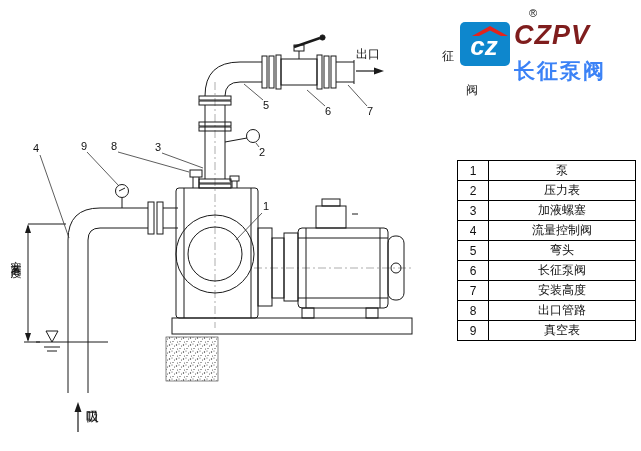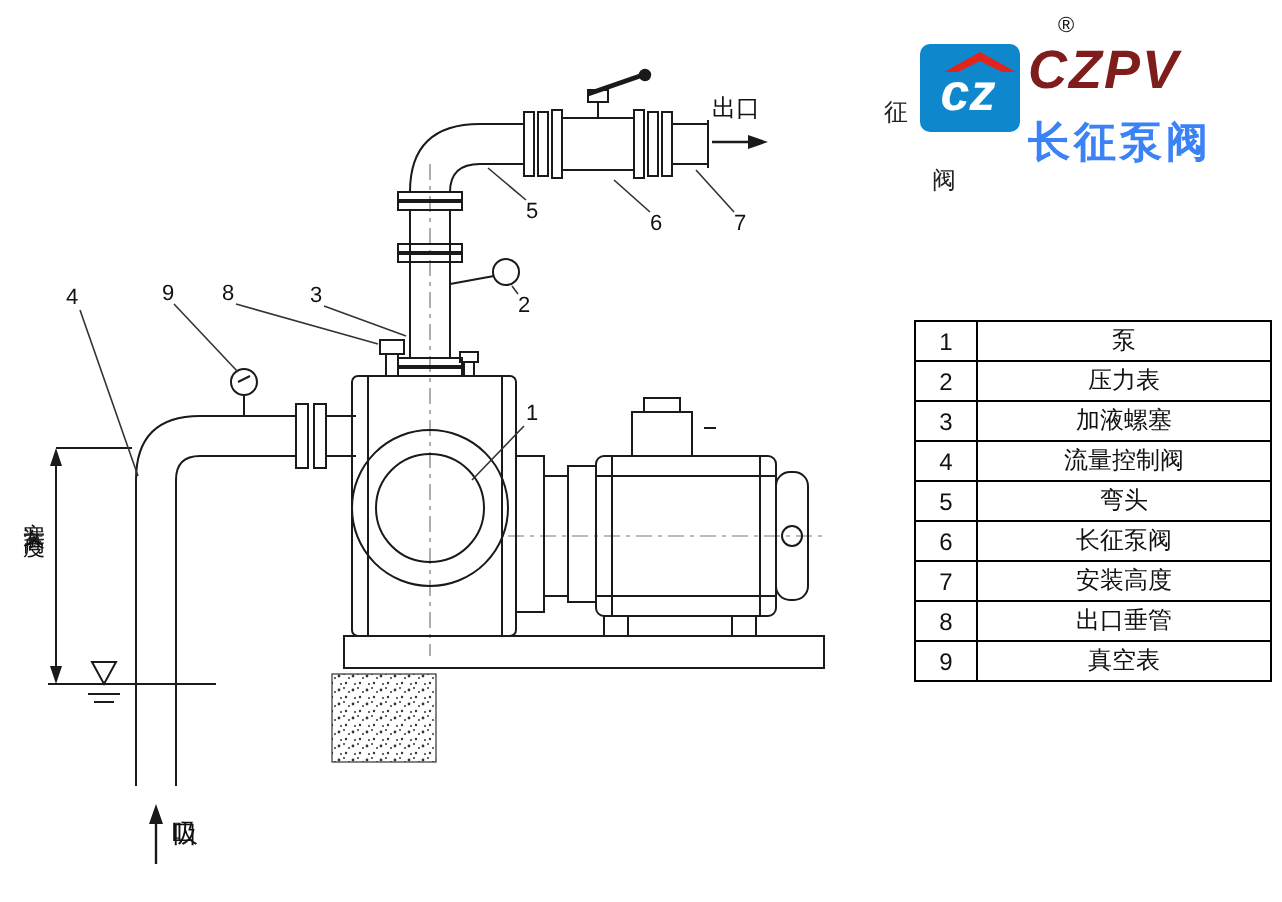--- a/index.html
+++ b/index.html
@@ -249,21 +249,21 @@
       <tr>
         <td class="no">6</td>
         <td class="name">长征泵阀</td>
       </tr>
       <tr>
         <td class="no">7</td>
         <td class="name">安装高度</td>
       </tr>
       <tr>
         <td class="no">8</td>
-        <td class="name">出口垂管</td>
+        <td class="name">出口管路</td>
       </tr>
       <tr>
         <td class="no">9</td>
         <td class="name">真空表</td>
       </tr>
     </tbody>
   </table>
 
 </div>
 

